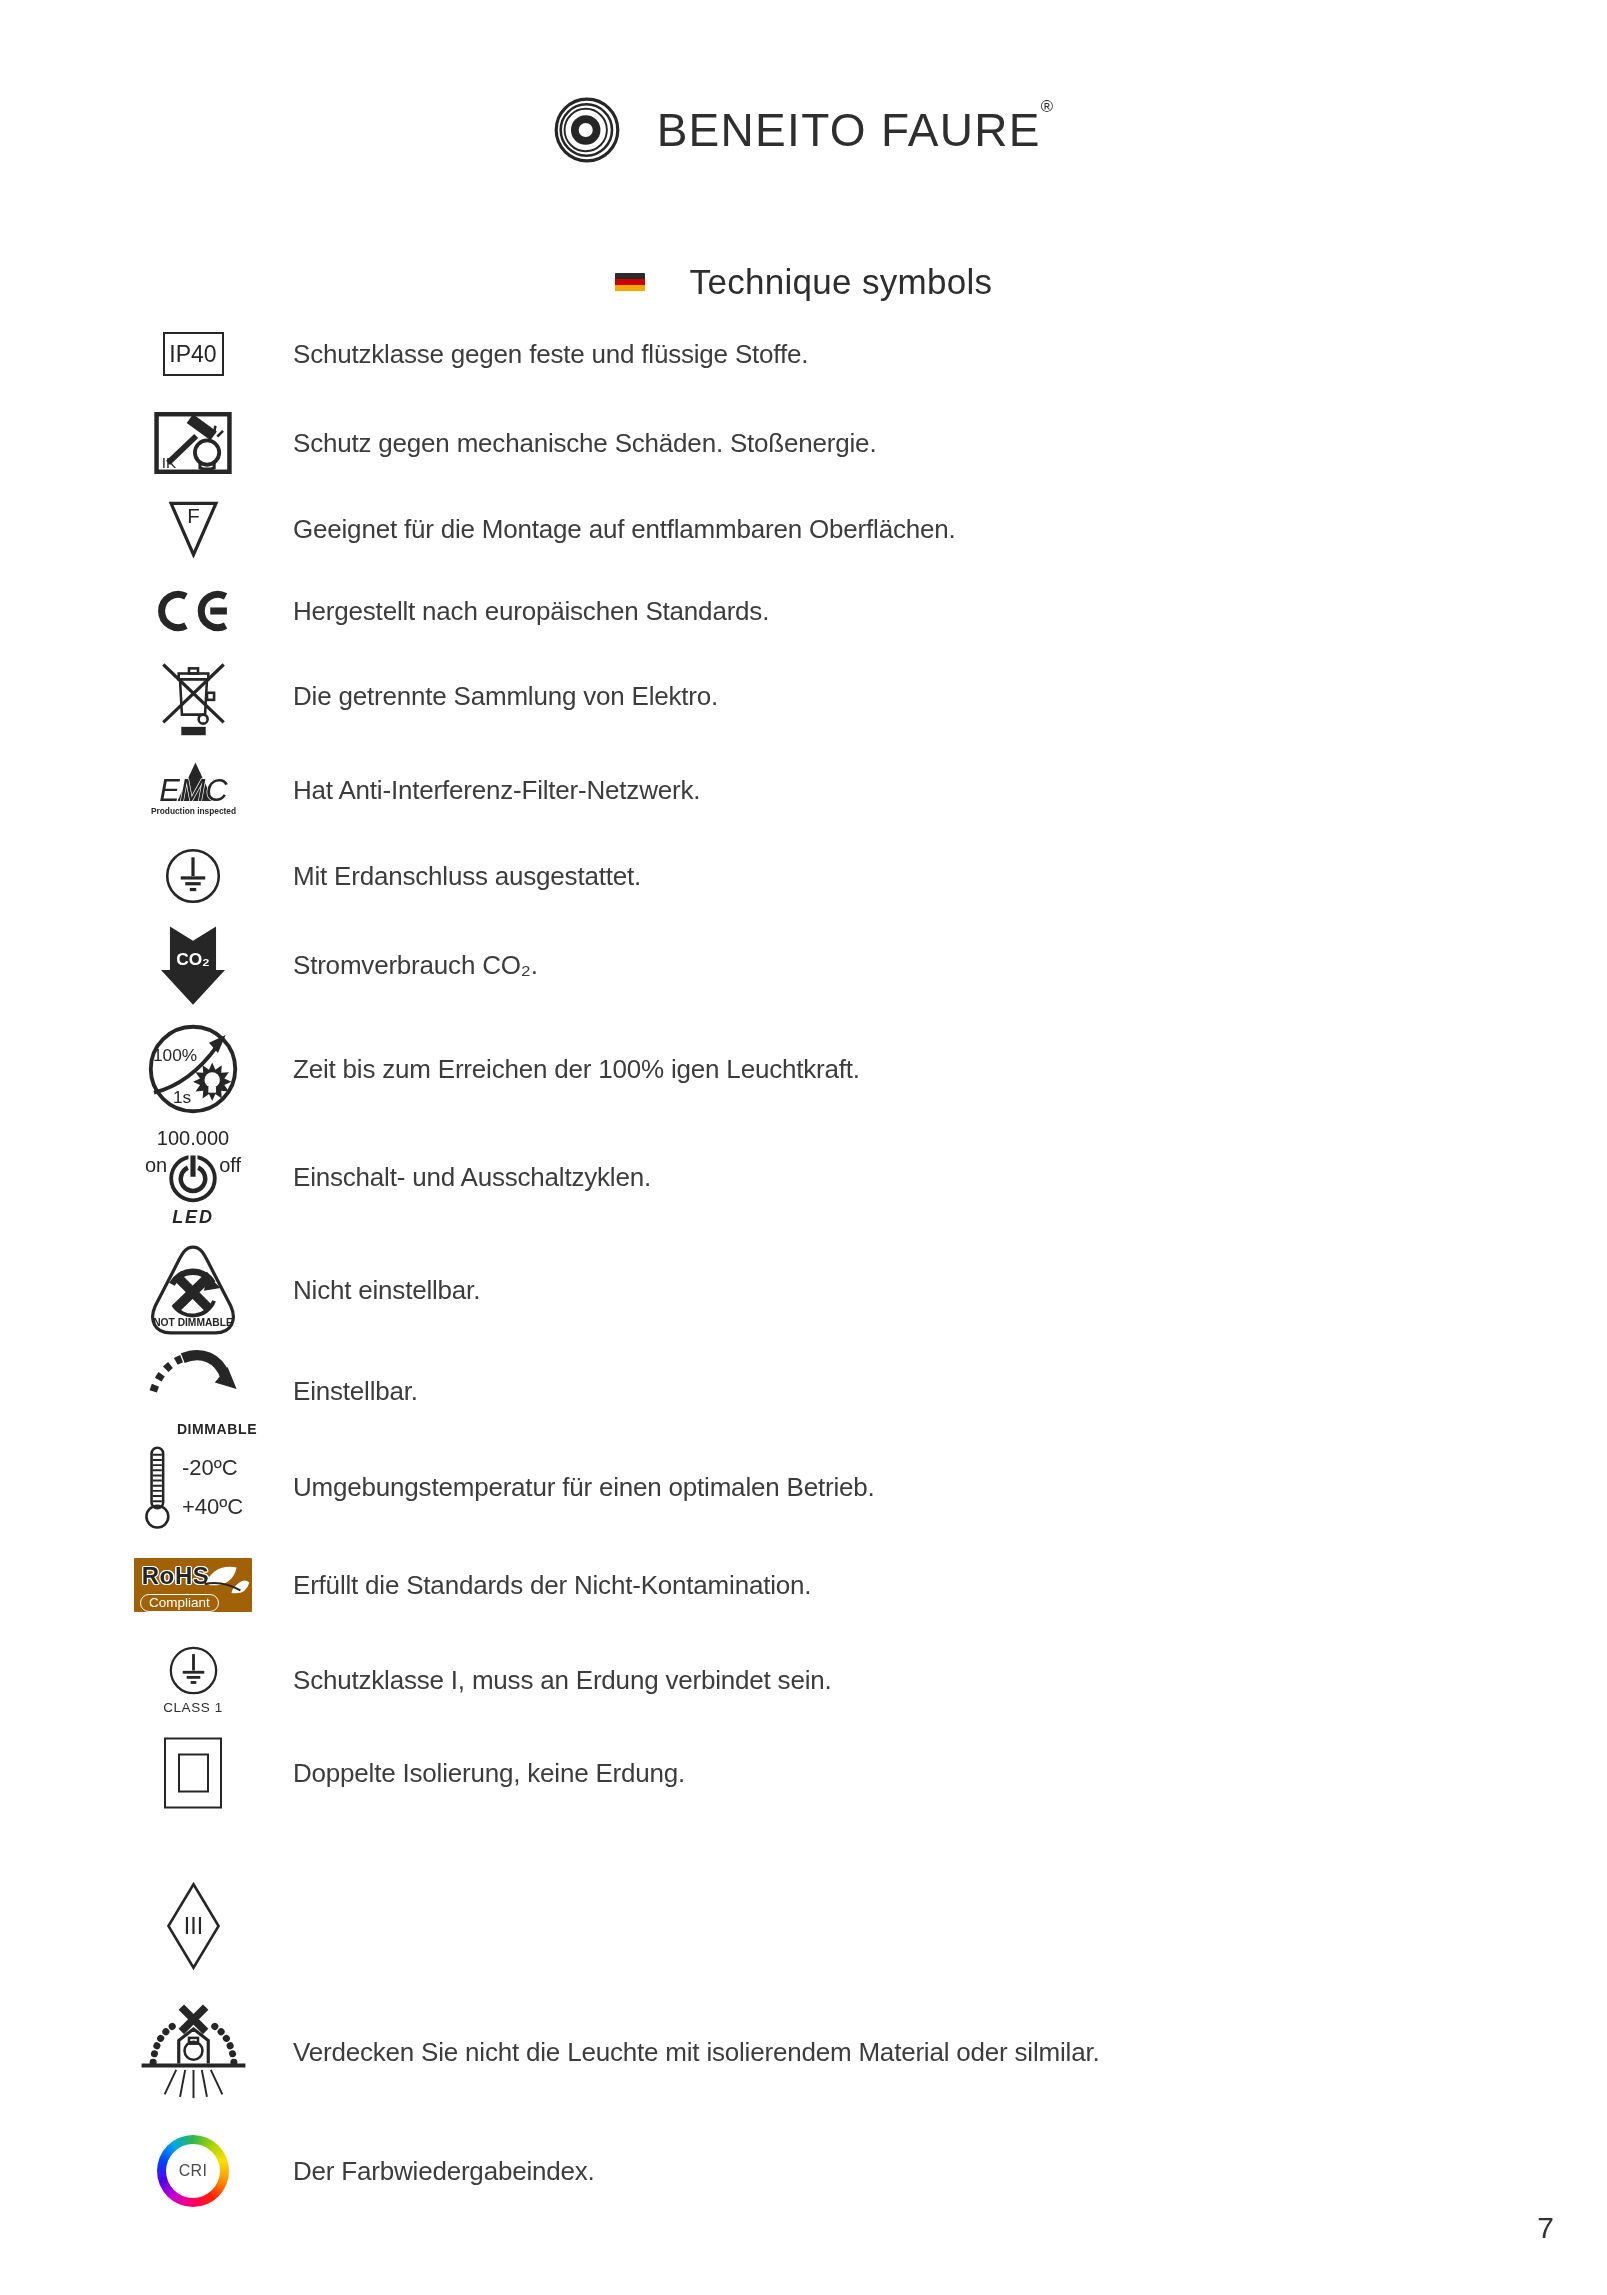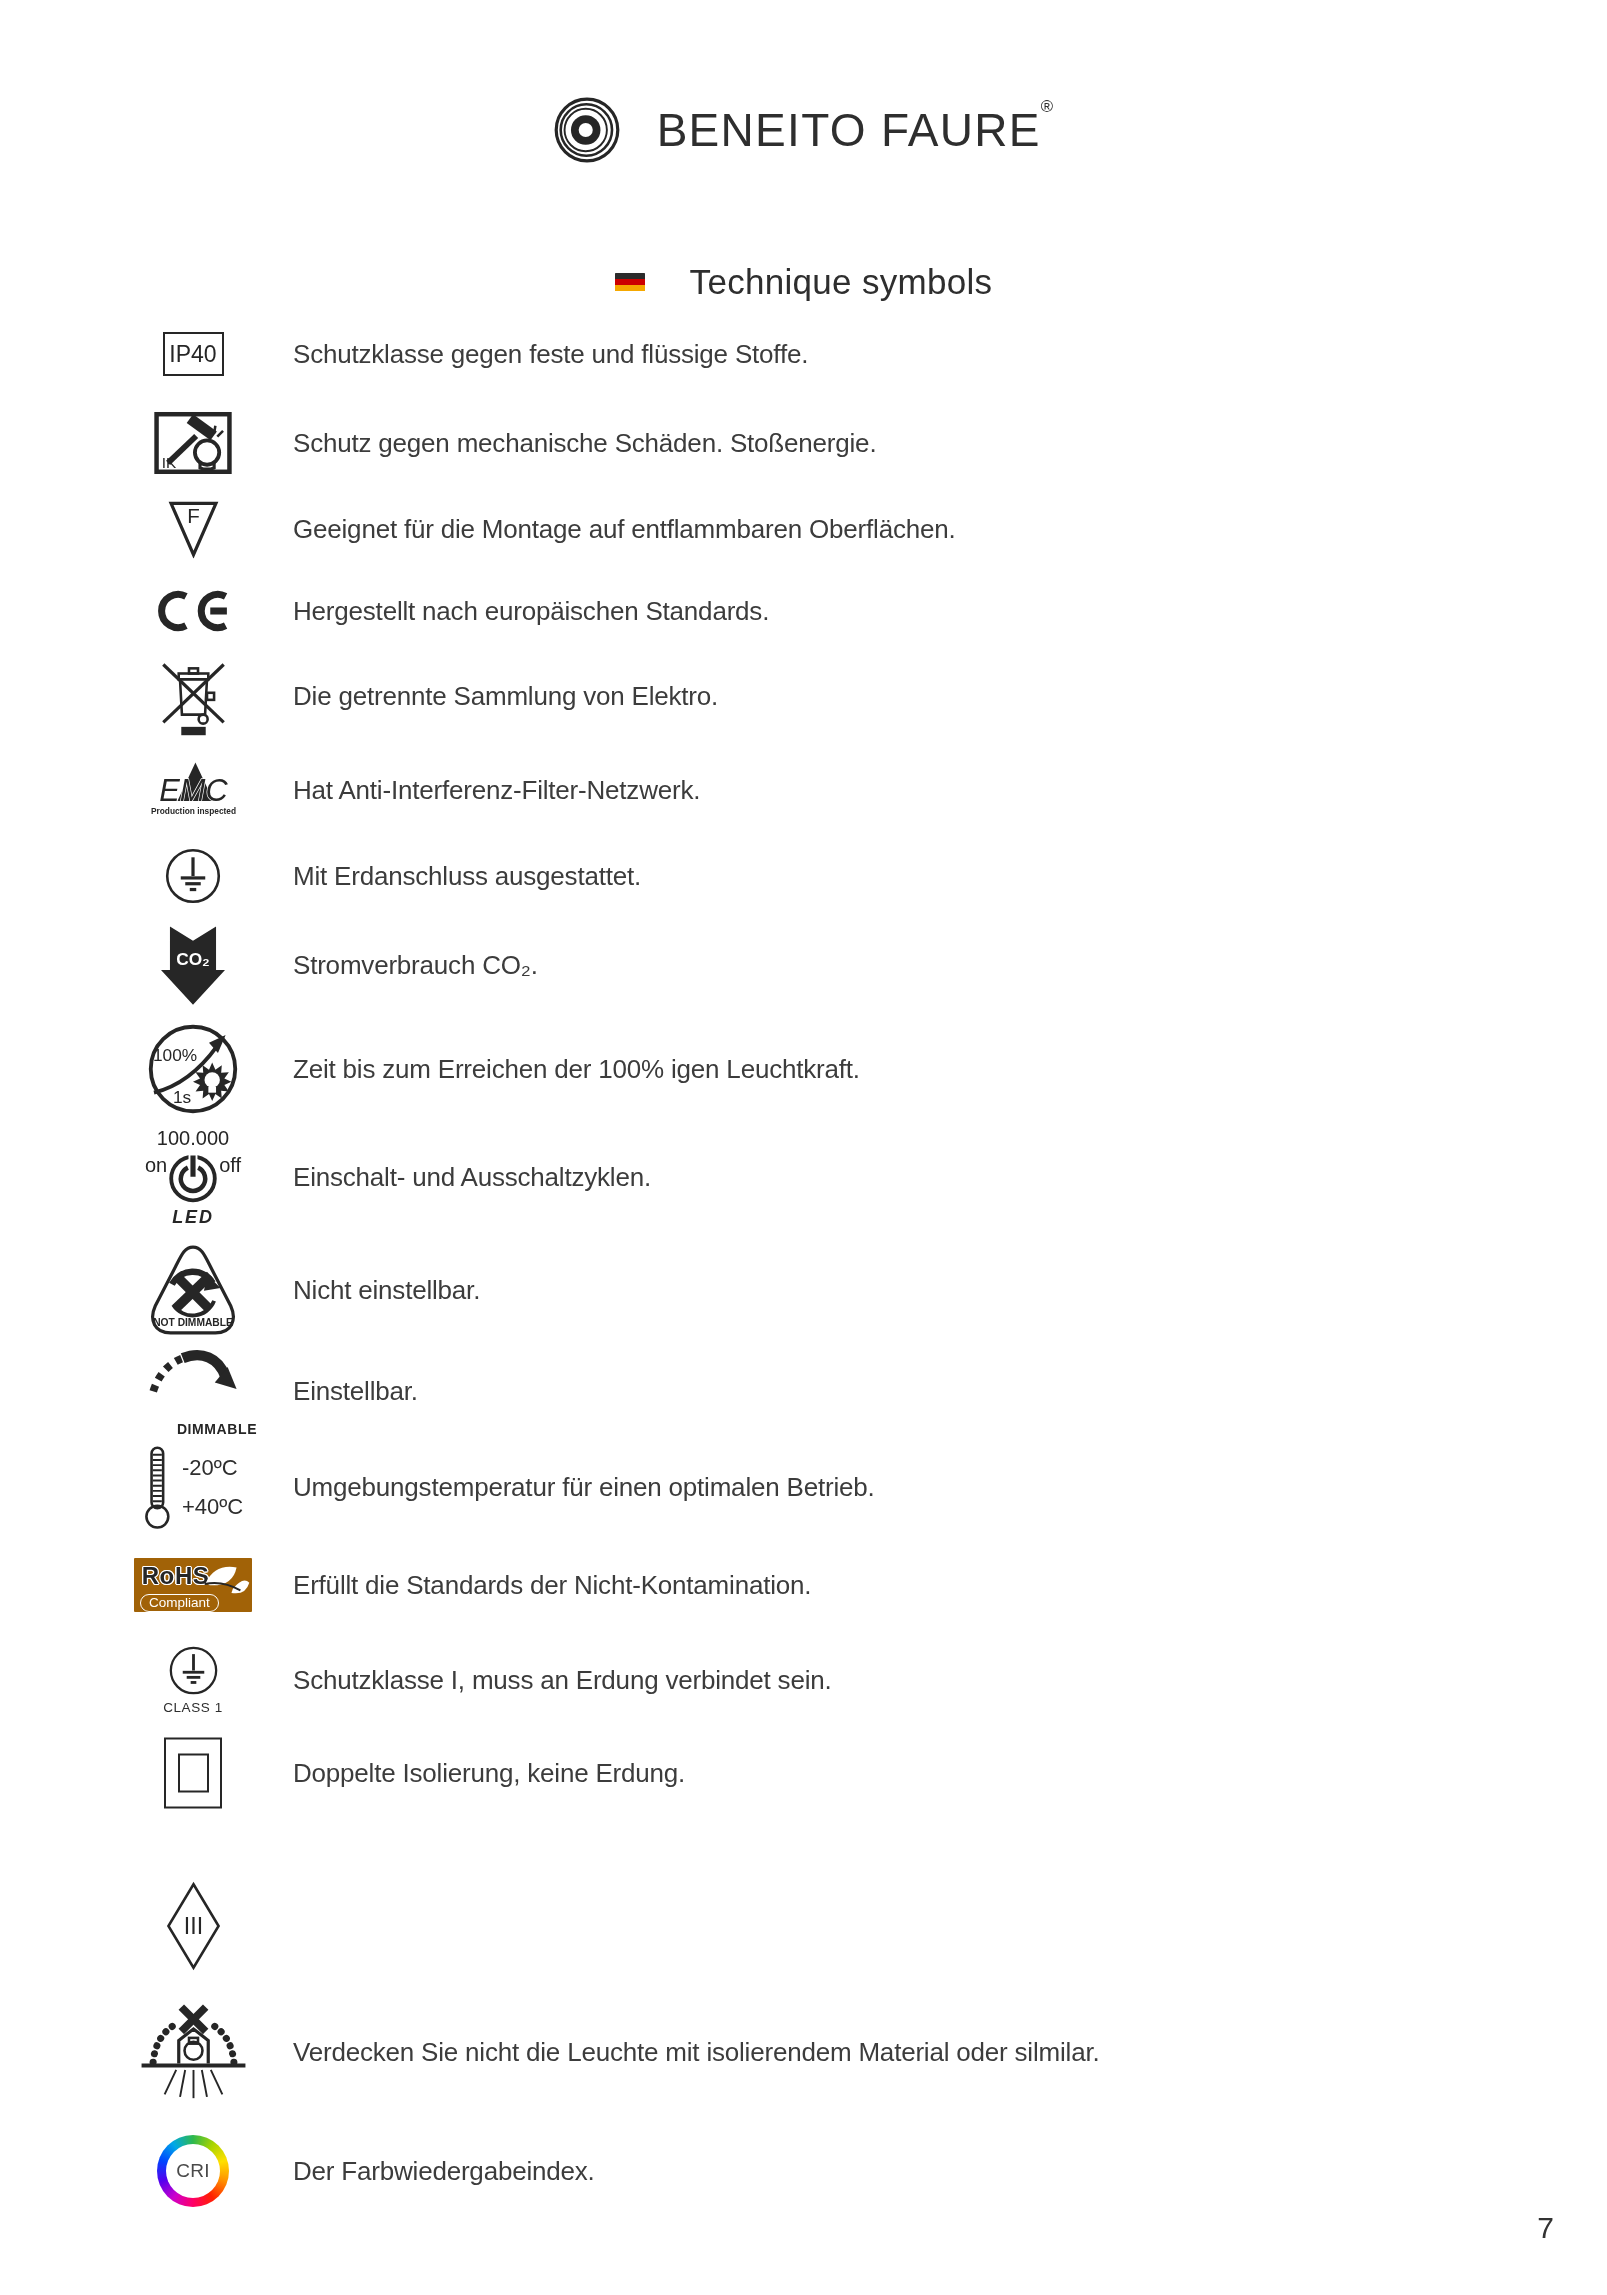--- a/index.html
+++ b/index.html
@@ -29,21 +29,21 @@
   .onoff .led{font-size:18px;font-weight:bold;font-style:italic;letter-spacing:1.9px;margin-top:3px;}
   .thermo-wrap{display:flex;align-items:center;gap:9px;}
   .thermo-txt{display:flex;flex-direction:column;gap:13px;font-size:22px;color:#2e2e2e;font-weight:400;}
   .rohs{width:118px;height:54px;background:#a16207;border-radius:1px;position:relative;color:#fff;}
   .rohs .rohs-word{position:absolute;left:7.7px;top:3.9px;font-size:24px;font-weight:bold;letter-spacing:0.6px;color:#262626;text-shadow:-1.3px 0 #fff,1.3px 0 #fff,0 -1.3px #fff,0 1.3px #fff,-0.6px -0.6px #fff,0.6px 0.6px #fff,-0.6px 0.6px #fff,0.6px -0.6px #fff;}
   .rohs .pill{position:absolute;left:6.4px;bottom:0;border:1.9px solid #fff;border-radius:11.6px;padding:0.6px 7.7px;font-size:13.5px;}
   .class1-txt{font-size:13.5px;color:#2e2e2e;margin-top:3.9px;letter-spacing:0.6px;}
   .dbl-outer{width:54px;height:67px;border:2.6px solid #262626;display:flex;align-items:center;justify-content:center;}
   .dbl-inner{width:27px;height:35px;border:2.6px solid #262626;}
   .cri-ring{width:72px;height:72px;border-radius:50%;background:conic-gradient(from 0deg,#2eb84d,#a8d400,#ffe000,#ff9000,#ff2000,#ff0066,#cc00cc,#5500ee,#0044ff,#00a8e8,#2eb84d);display:flex;align-items:center;justify-content:center;}
-  .cri-inner{width:54px;height:54px;border-radius:50%;background:#fff;display:flex;align-items:center;justify-content:center;font-size:19px;color:#4a4a4a;letter-spacing:0.3px;}
+  .cri-inner{width:54px;height:54px;border-radius:50%;background:#fff;display:flex;align-items:center;justify-content:center;font-size:16px;color:#4a4a4a;letter-spacing:0.3px;}
   .dim-word{font-size:14px;font-weight:bold;color:#262626;letter-spacing:0.6px;margin-top:10px;padding-left:48px;}
   #page-num{position:absolute;right:53px;top:2211px;font-size:30px;color:#333;}
 </style>
 </head>
 <body>
 
 <div id="page">
 
   <div id="brand">
     <svg width="68" height="68" viewBox="0 0 106 106">

